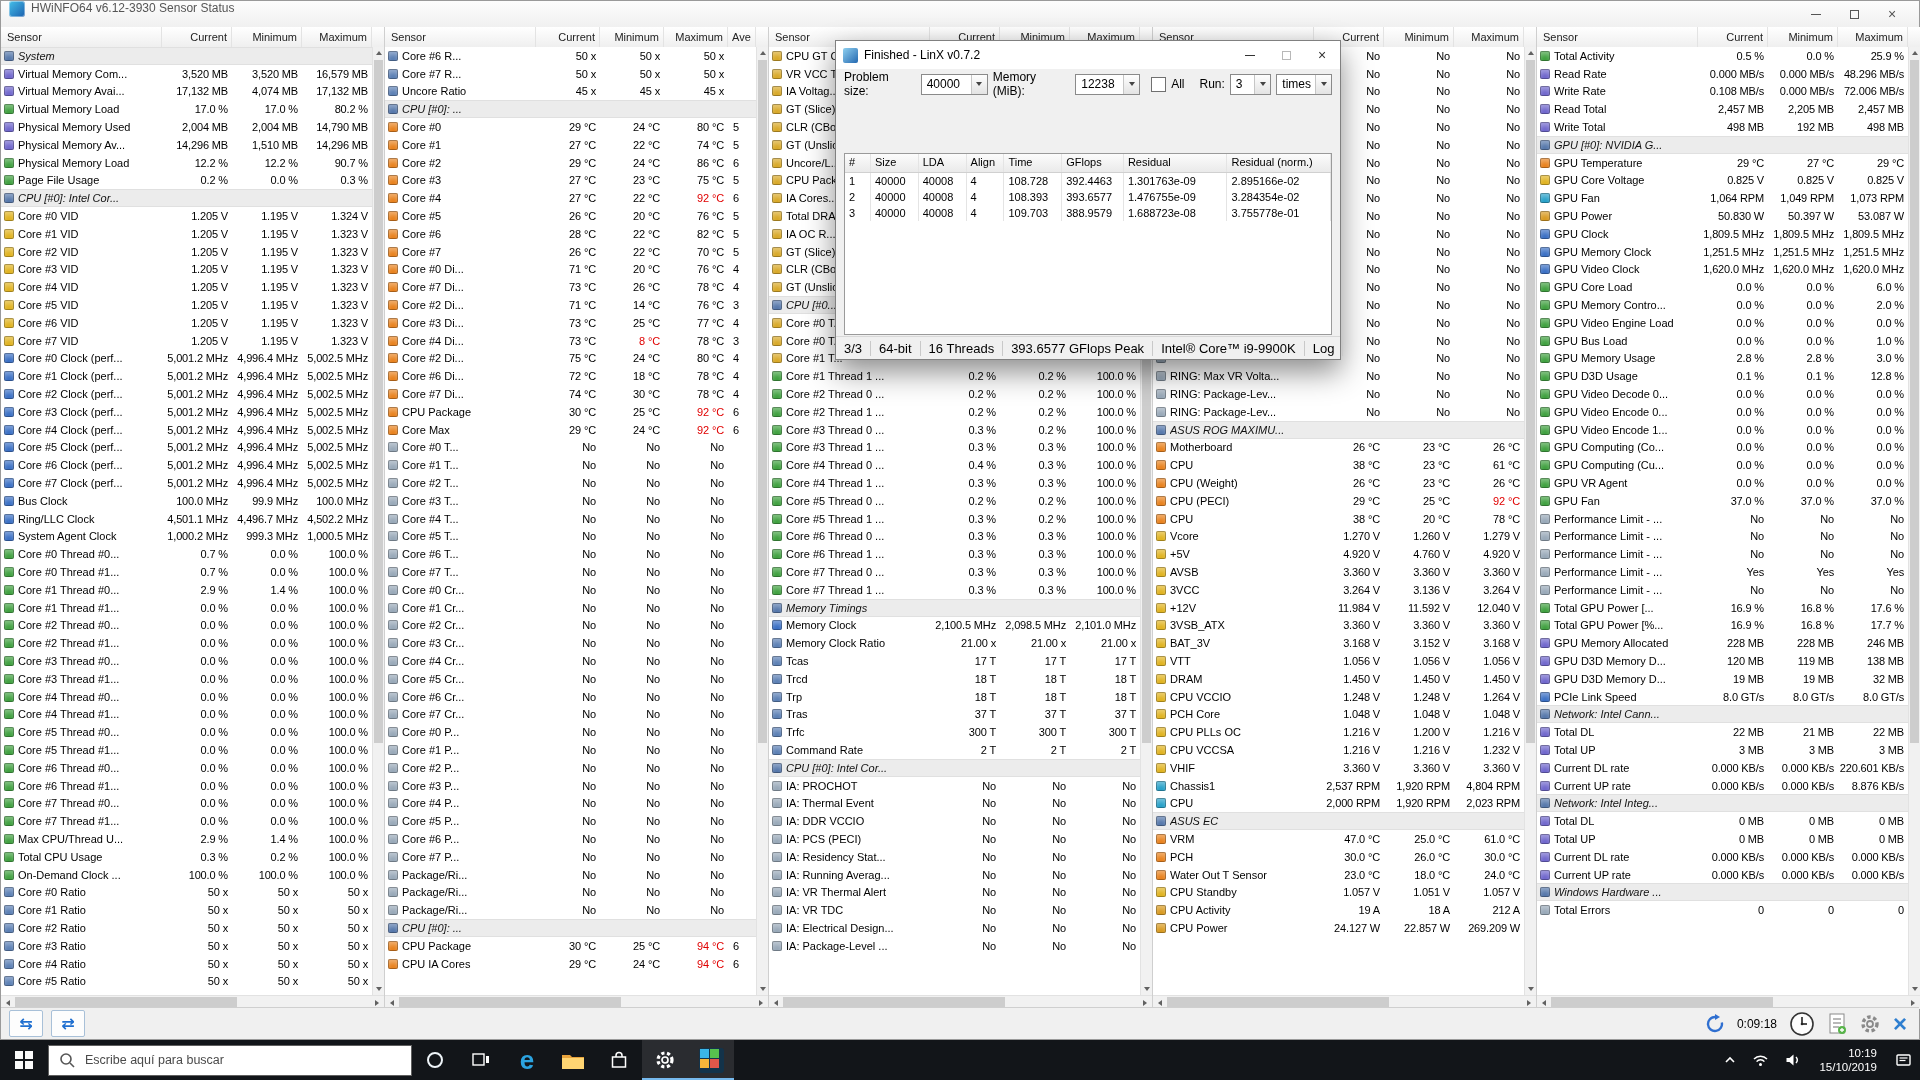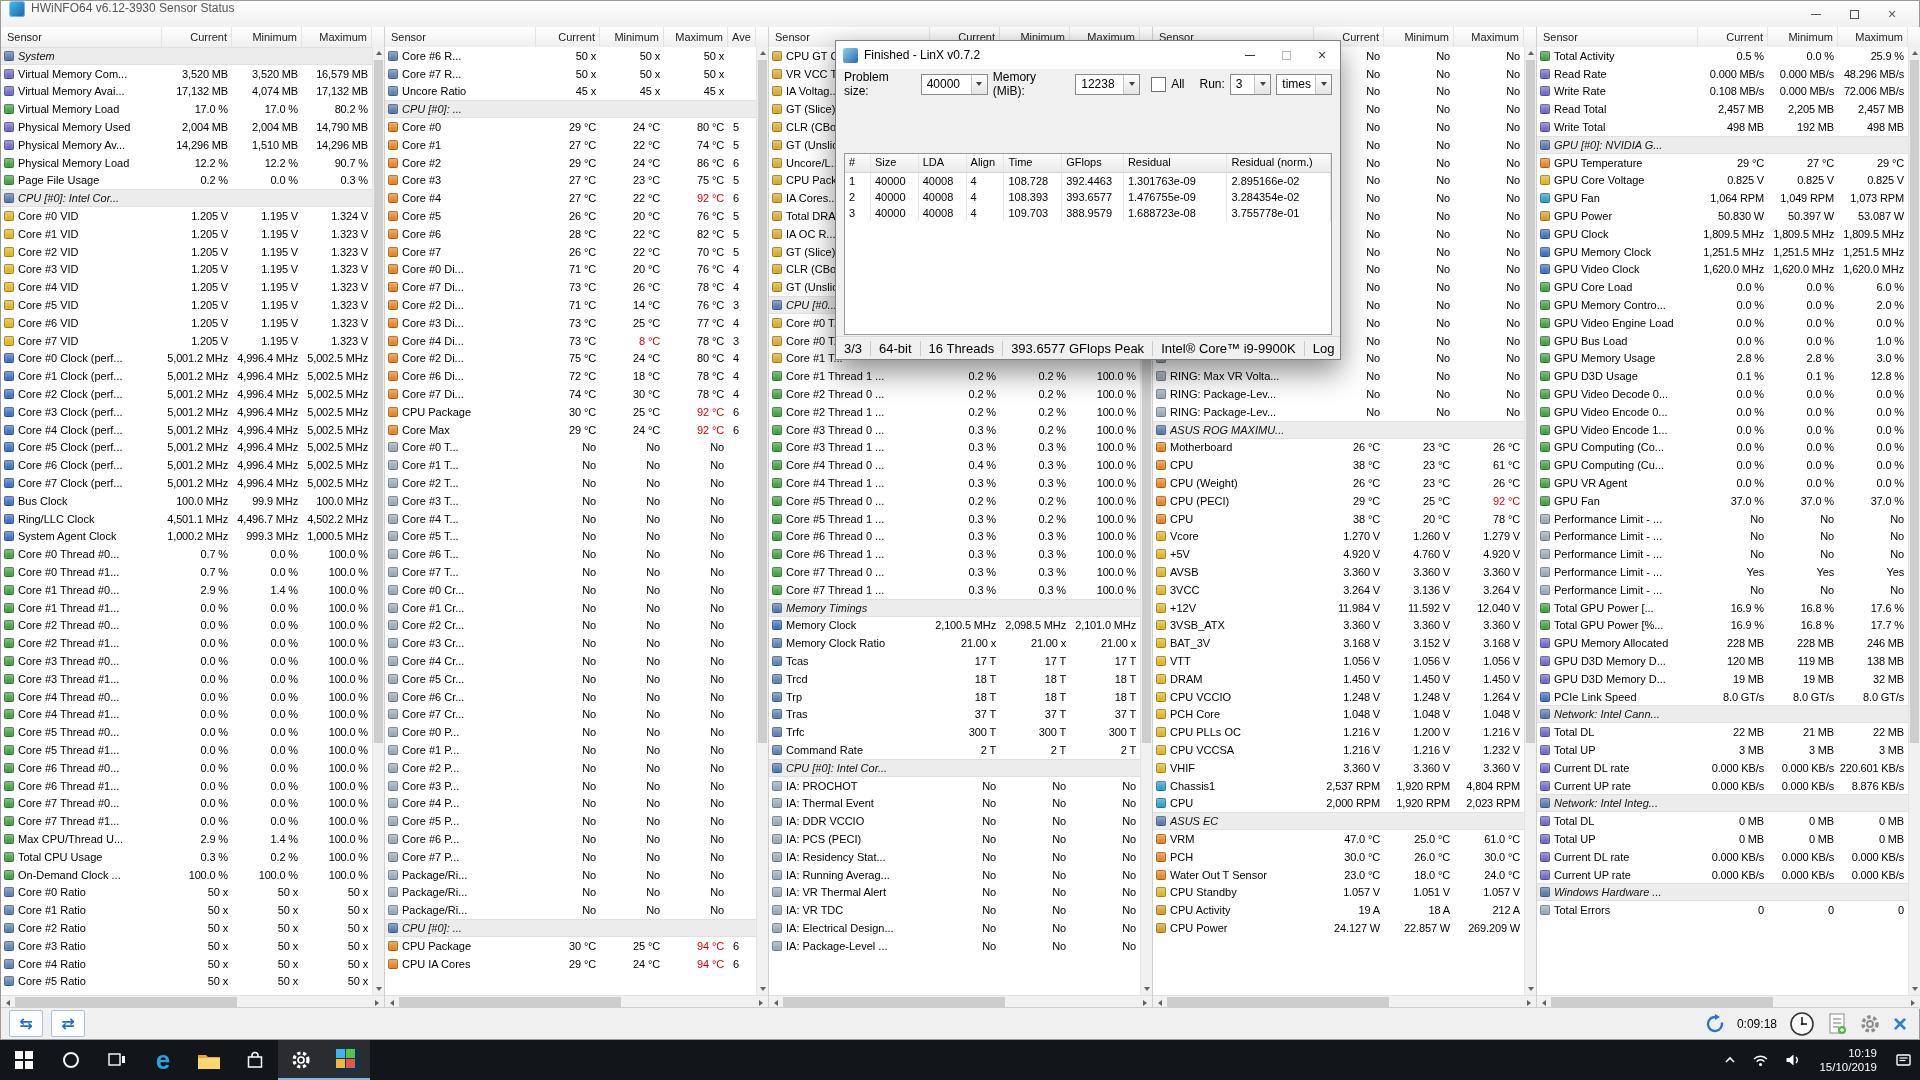--- a/index.html
+++ b/index.html
@@ -2178,20 +2178,27 @@
 
 <div class="taskbar">
   <span class="tk-start">
     <svg width="18" height="18">
       <rect x="0" y="0" width="8" height="8" fill="#fbfbfb"></rect>
         <rect x="10" y="0" width="8" height="8" fill="#fbfbfb"></rect>
       <rect x="0" y="10" width="8" height="8" fill="#fbfbfb"></rect>
         <rect x="10" y="10" width="8" height="8" fill="#fbfbfb"></rect>
     </svg>
   </span>
+  <span class="tk-search">
+    <svg width="16" height="16">
+      <circle cx="7" cy="7" r="5" fill="none" stroke="#555" stroke-width="1.6"></circle>
+      <line x1="11" y1="11" x2="15" y2="15" stroke="#555" stroke-width="1.6"></line>
+    </svg>
+    <input type="text" readonly="" placeholder="Escribe aquí para buscar" style="">
+  </span>
   <span class="tk-btn">
     <svg width="20" height="20">
       <circle cx="10" cy="10" r="7" fill="none" stroke="#eef4f8" stroke-width="2"></circle>
     </svg>
   </span>
   <span class="tk-btn">
     <svg width="20" height="18">
       <rect x="2" y="3" width="11" height="11" fill="none" stroke="#fff" stroke-width="1.4"></rect>
       <rect x="15" y="5" width="3" height="7" fill="#fff"></rect>
     </svg>

